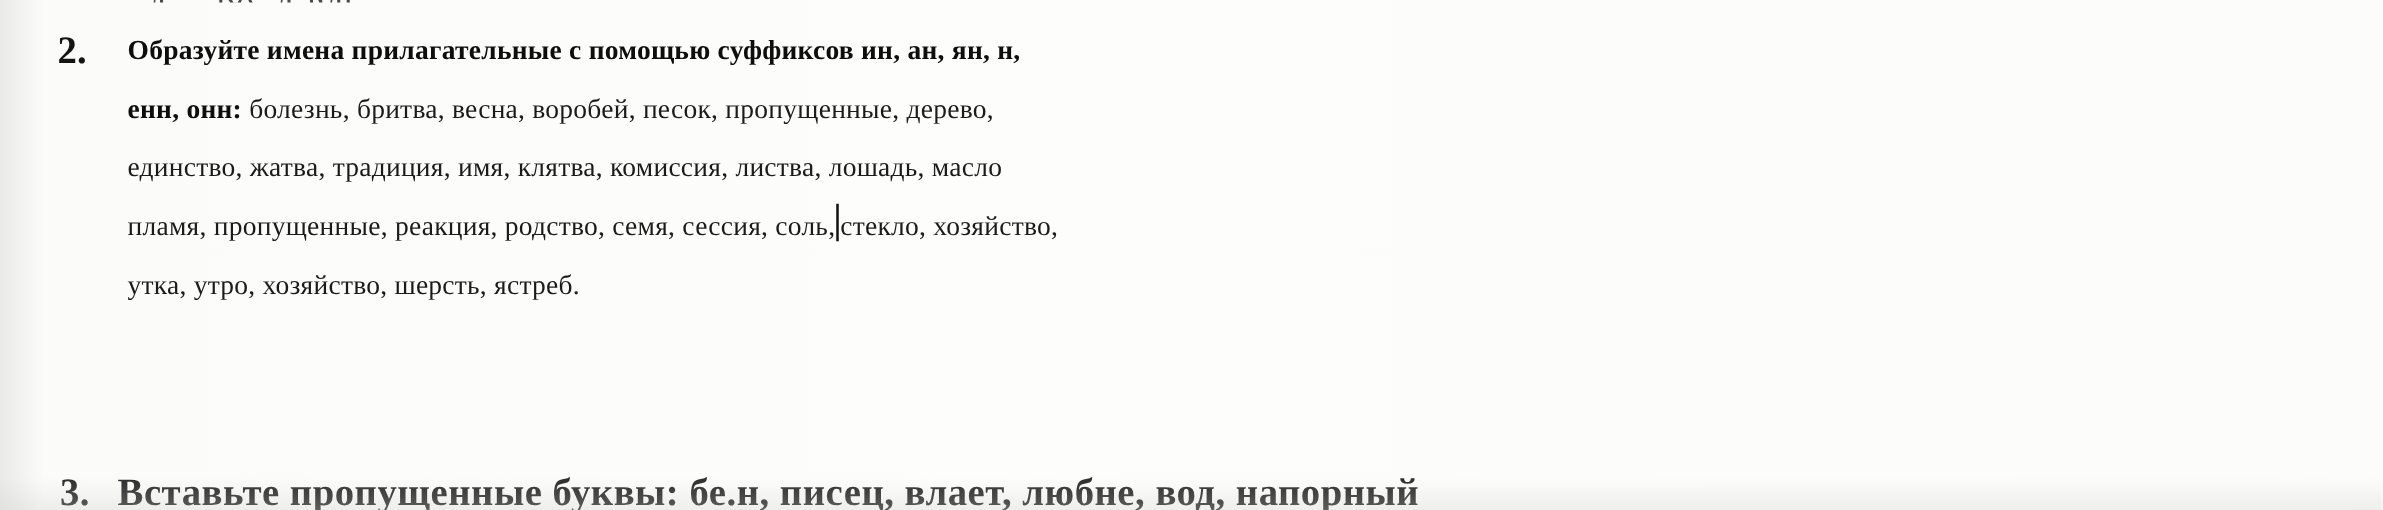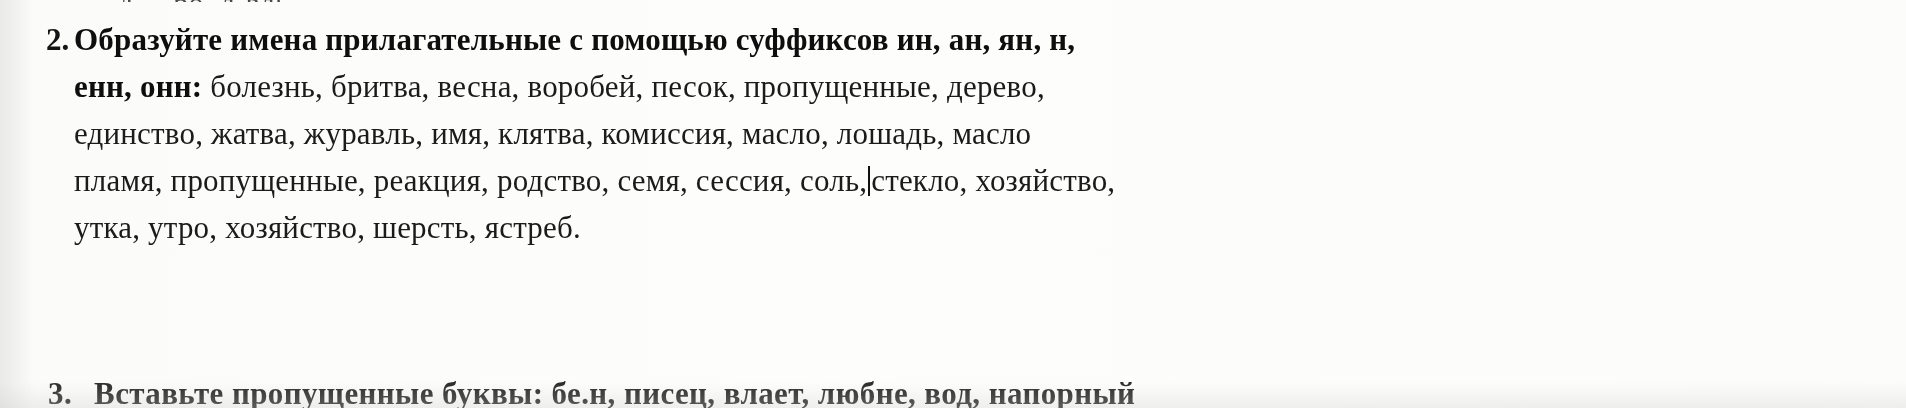--- a/index.html
+++ b/index.html
@@ -66,22 +66,22 @@
   .ex-number {
     position: absolute;
     left: 0;
     top: 6px;
     font-size: 31px;
     font-weight: bold;
     color: #141414;
   }
 
   .ex-body {
-    margin-left: 28px;
-    font-size: 31px;
+    margin-left: 56px;
+    font-size: 22px;
     line-height: 47px;
     color: #1b1b1b;
     text-align: justify;
     text-align-last: left;
     letter-spacing: 0.2px;
   }
 
   .ex-body b {
     font-weight: bold;
     color: #0e0e0e;
@@ -130,21 +130,21 @@
   <div class="exercise">
 
     <span class="ex-number">2.</span>
 
     <div class="ex-body">
 
       <span class="line"><b>Образуйте имена прилагательные с помощью суффиксов ин, ан, ян, н,</b></span>
 
       <span class="line"><b>енн, онн:</b><span> болезнь, бритва, весна, воробей, песок, пропущенные, дерево,</span></span>
 
-      <span class="line"><span>единство, жатва, журавль, имя, клятва, комиссия, масло, лошадь, масло</span></span>
+      <span class="line"><span>единство, жатва, традиция, имя, клятва, комиссия, листва, лошадь, масло</span></span>
 
 
       <span class="line"><span>пламя, пропущенные, реакция, родство, семя, сессия, соль,</span><span class="caret"></span><span>стекло, хозяйство,</span></span>
 
       <span class="line"><span>утка, утро, хозяйство, шерсть, ястреб.</span></span>
 
     </div>
   </div>
 
   <div class="clipped-bottom">

